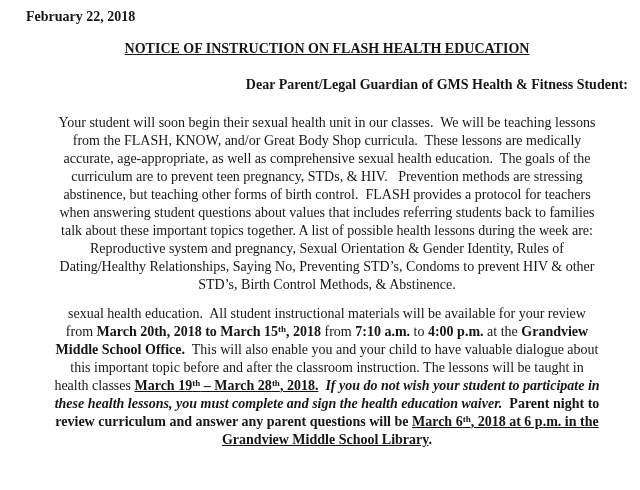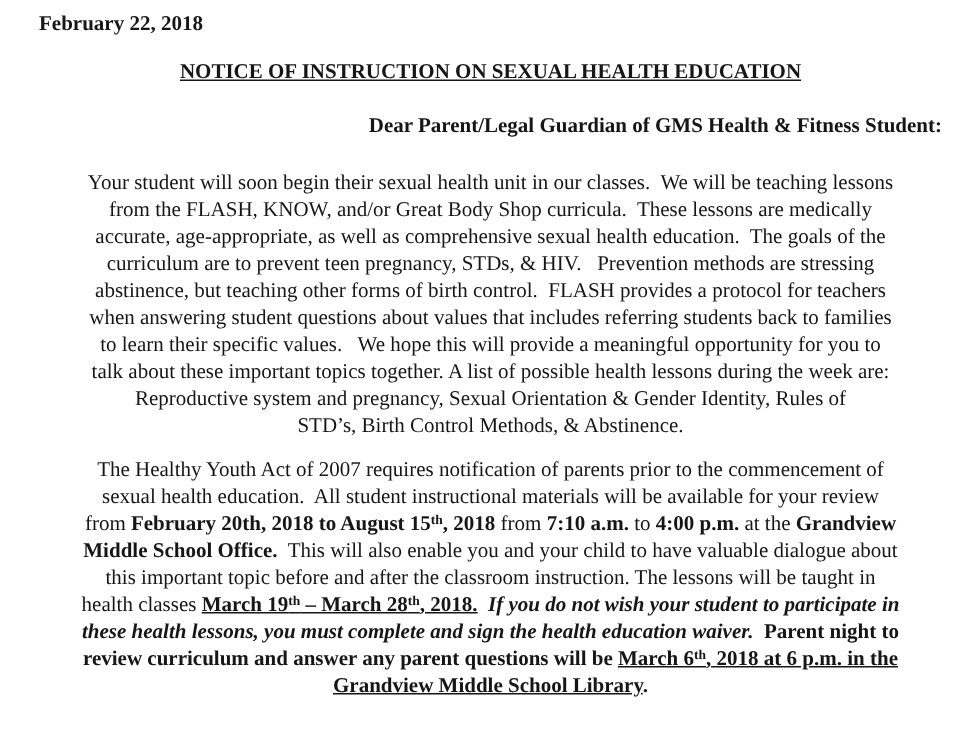--- a/index.html
+++ b/index.html
@@ -57,41 +57,40 @@
     line-height: 0;
     margin-top: 48px;
   }
 </style>
 </head>
 <body>
 
 <div class="page">
   <div class="date-line">February 22, 2018</div>
 
-  <div class="notice-title">NOTICE OF INSTRUCTION ON SEXUAL HEALTH EDUCATION</div>
+  <div class="notice-title">NOTICE OF INSTRUCTION ON FLASH HEALTH EDUCATION</div>
 
   <div class="salutation">Dear Parent/Legal Guardian of GMS Health &amp; Fitness Student:</div>
 
   <div class="para">
       <div class="line"><span>Your student will soon begin their sexual health unit in our classes.  We will be teaching lessons</span></div>
       <div class="line"><span>from the FLASH, KNOW, and/or Great Body Shop curricula.  These lessons are medically</span></div>
       <div class="line"><span>accurate, age-appropriate, as well as comprehensive sexual health education.  The goals of the</span></div>
       <div class="line"><span>curriculum are to prevent teen pregnancy, STDs, &amp; HIV.   Prevention methods are stressing</span></div>
       <div class="line"><span>abstinence, but teaching other forms of birth control.  FLASH provides a protocol for teachers</span></div>
       <div class="line"><span>when answering student questions about values that includes referring students back to families</span></div>
-      <div class="line"><span>to learn their specific values.   We hope this will provide a meaningful opportunity for you to</span></div>
       <div class="line"><span>talk about these important topics together. A list of possible health lessons during the week are:</span></div>
       <div class="line"><span>Reproductive system and pregnancy, Sexual Orientation &amp; Gender Identity, Rules of</span></div>
+      <div class="line"><span>Dating/Healthy Relationships, Saying No, Preventing STD’s, Condoms to prevent HIV &amp; other</span></div>
       <div class="line"><span>STD’s, Birth Control Methods, &amp; Abstinence.</span></div>
     </div>
 
   <div class="para">
-      <div class="line"><span>The Healthy Youth Act of 2007 requires notification of parents prior to the commencement of</span></div>
       <div class="line"><span>sexual health education.  All student instructional materials will be available for your review</span></div>
-      <div class="line"><span>from </span><span class="b"><span>February 20th, 2018 to August 15</span><span class="sup">th</span><span>, 2018</span></span><span> from </span><span class="b">7:10 a.m.</span><span> to </span><span class="b">4:00 p.m.</span><span> at the </span><span class="b">Grandview</span></div>
+      <div class="line"><span>from </span><span class="b"><span>March 20th, 2018 to March 15</span><span class="sup">th</span><span>, 2018</span></span><span> from </span><span class="b">7:10 a.m.</span><span> to </span><span class="b">4:00 p.m.</span><span> at the </span><span class="b">Grandview</span></div>
       <div class="line"><span class="b">Middle School Office.</span><span>  This will also enable you and your child to have valuable dialogue about</span></div>
       <div class="line"><span>this important topic before and after the classroom instruction. The lessons will be taught in</span></div>
       <div class="line"><span>health classes </span><span class="b u"><span>March 19</span><span class="sup">th</span><span> – March 28</span><span class="sup">th</span><span>, 2018.</span></span><span>  </span><span class="b i">If you do not wish your student to participate in</span></div>
       <div class="line"><span class="b i">these health lessons, you must complete and sign the health education waiver.</span><span>  </span><span class="b">Parent night to</span></div>
       <div class="line"><span class="b">review curriculum and answer any parent questions will be </span><span class="b u"><span>March 6</span><span class="sup">th</span><span>, 2018 at 6 p.m. in the</span></span></div>
       <div class="line"><span class="b u"><span>Grandview Middle School Library</span></span><span class="b">.</span></div>
     </div>
 </div>
 
 </body></html>

